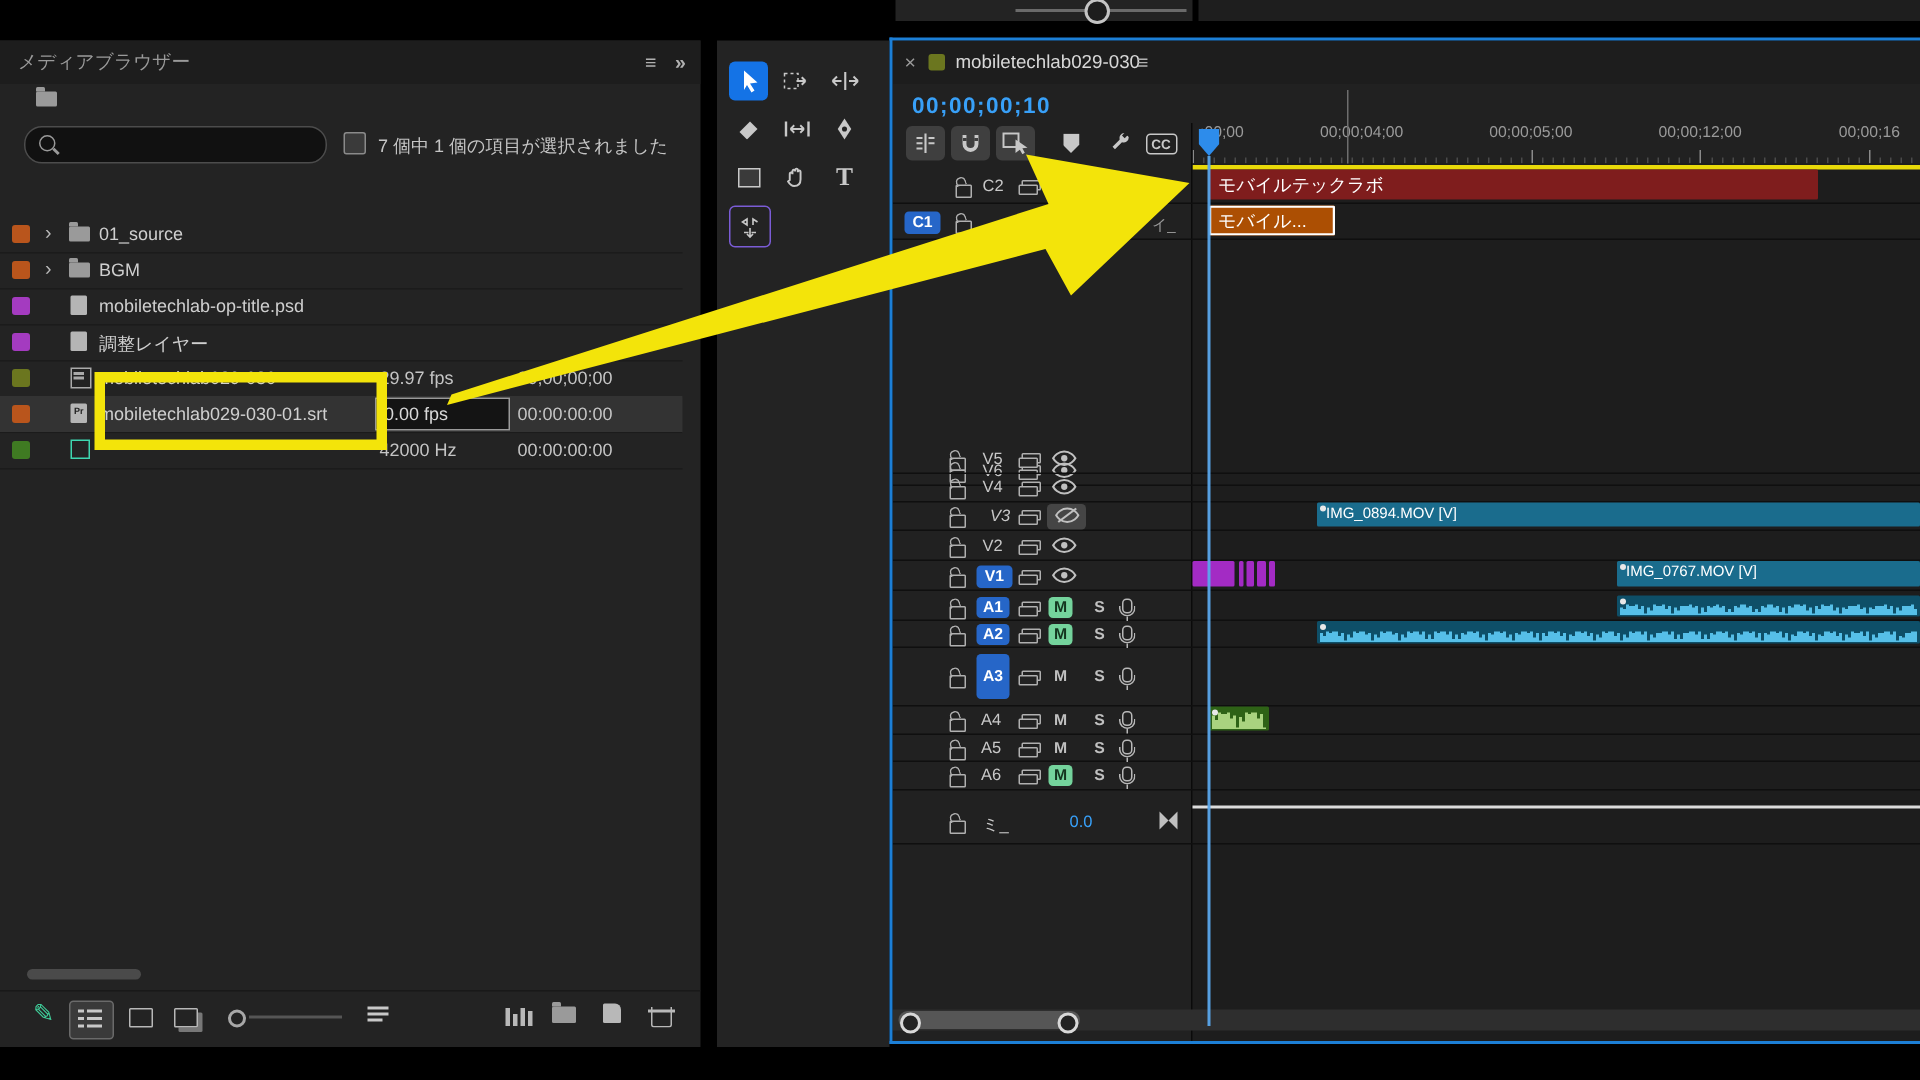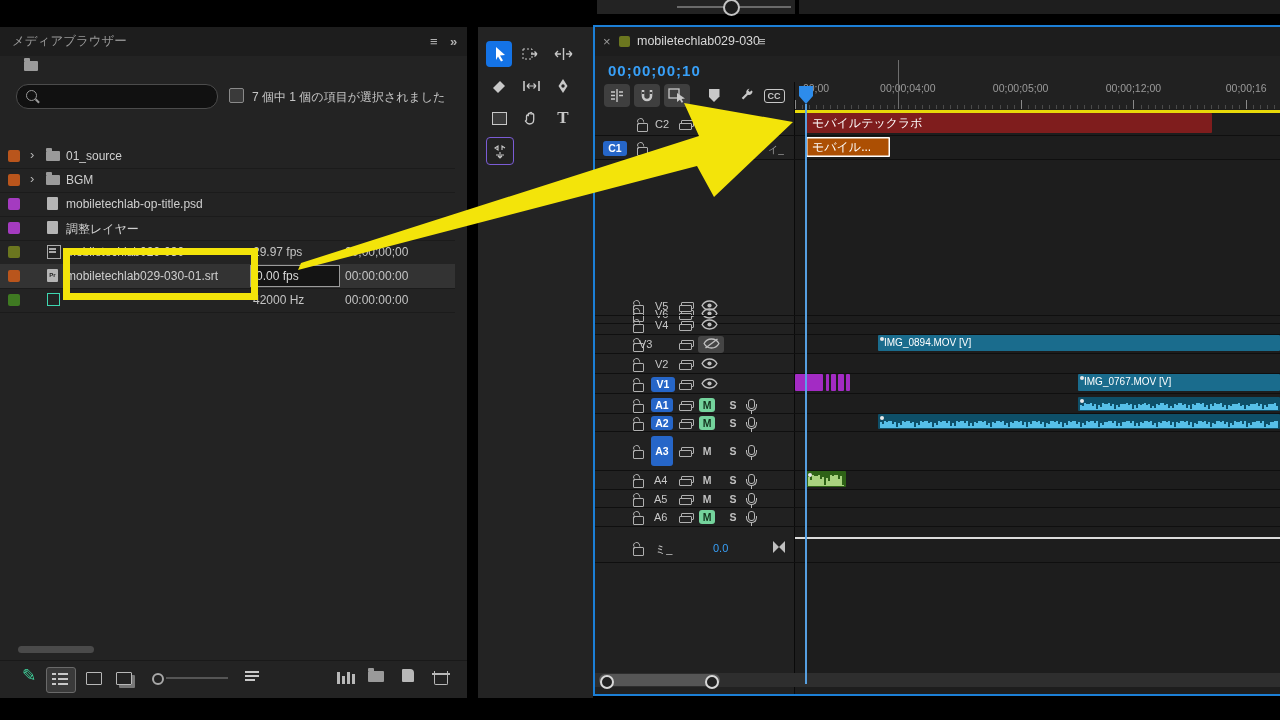--- a/index.html
+++ b/index.html
@@ -460,21 +460,21 @@
           <div class="ic-lock" style="left: 38px; top: 8px;"></div>
           <div class="tname" style="left: 60px; top: 3px;">V4</div>
           <div class="ic-sync" style="left: 86px; top: 5px;"></div>
           <div style="position: absolute; left: 106px; top: 3px;"><svg width="17" height="11" viewBox="0 0 17 11">
               <path d="M8.5 1C4.5 1 1.9 4 1.1 5.5 1.9 7 4.5 10 8.5 10s6.6-3 7.4-4.5C15.1 4 12.5 1 8.5 1z" fill="none" stroke="#c0c0c0" stroke-width="1.4"></path>
               <circle cx="8.5" cy="5.5" r="2.1" fill="#c0c0c0"></circle>
             </svg></div>
         </div>
         <div class="trow" style="top: 308px; height: 18px;">
           <div class="ic-lock" style="left: 38px; top: 8px;"></div>
-          <div class="tname" style="left: 44px; top: 3px;">V3</div>
+          <div class="tname" style="left: 65px; top: 3px; font-style: italic;">V3</div>
           <div class="ic-sync" style="left: 86px; top: 5px;"></div>
           <div class="eyeoffbg" style="left: 103px; top: 1px;"></div>
           <div style="position: absolute; left: 108px; top: 3px;"><svg width="17" height="11" viewBox="0 0 17 11">
               <path d="M8.5 1C4.5 1 1.9 4 1.1 5.5 1.9 7 4.5 10 8.5 10s6.6-3 7.4-4.5C15.1 4 12.5 1 8.5 1z" fill="none" stroke="#c0c0c0" stroke-width="1.3"></path>
               <path d="M2.5 10 14.5 1" stroke="#c0c0c0" stroke-width="1.4"></path>
             </svg></div>
         </div>
         <div class="trow" style="top: 327px; height: 19px;">
           <div class="ic-lock" style="left: 38px; top: 8.5px;"></div>
           <div class="tname" style="left: 60px; top: 3.5px;">V2</div>

